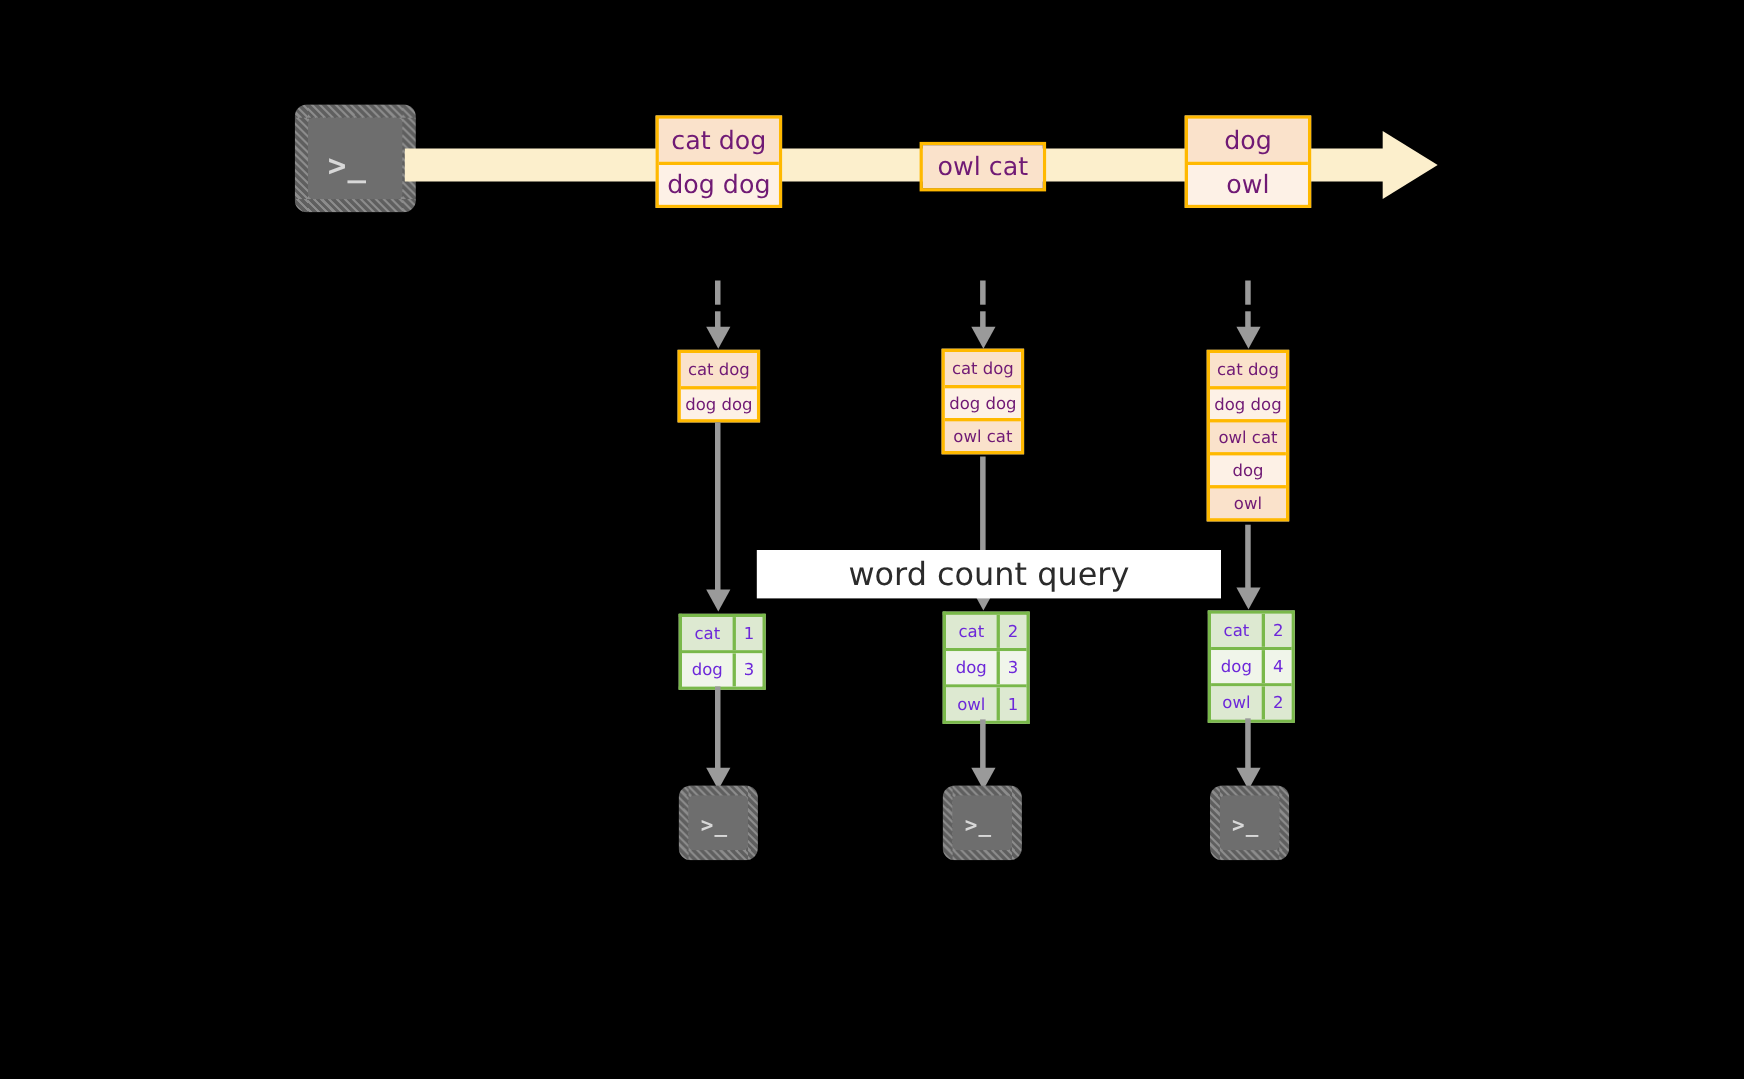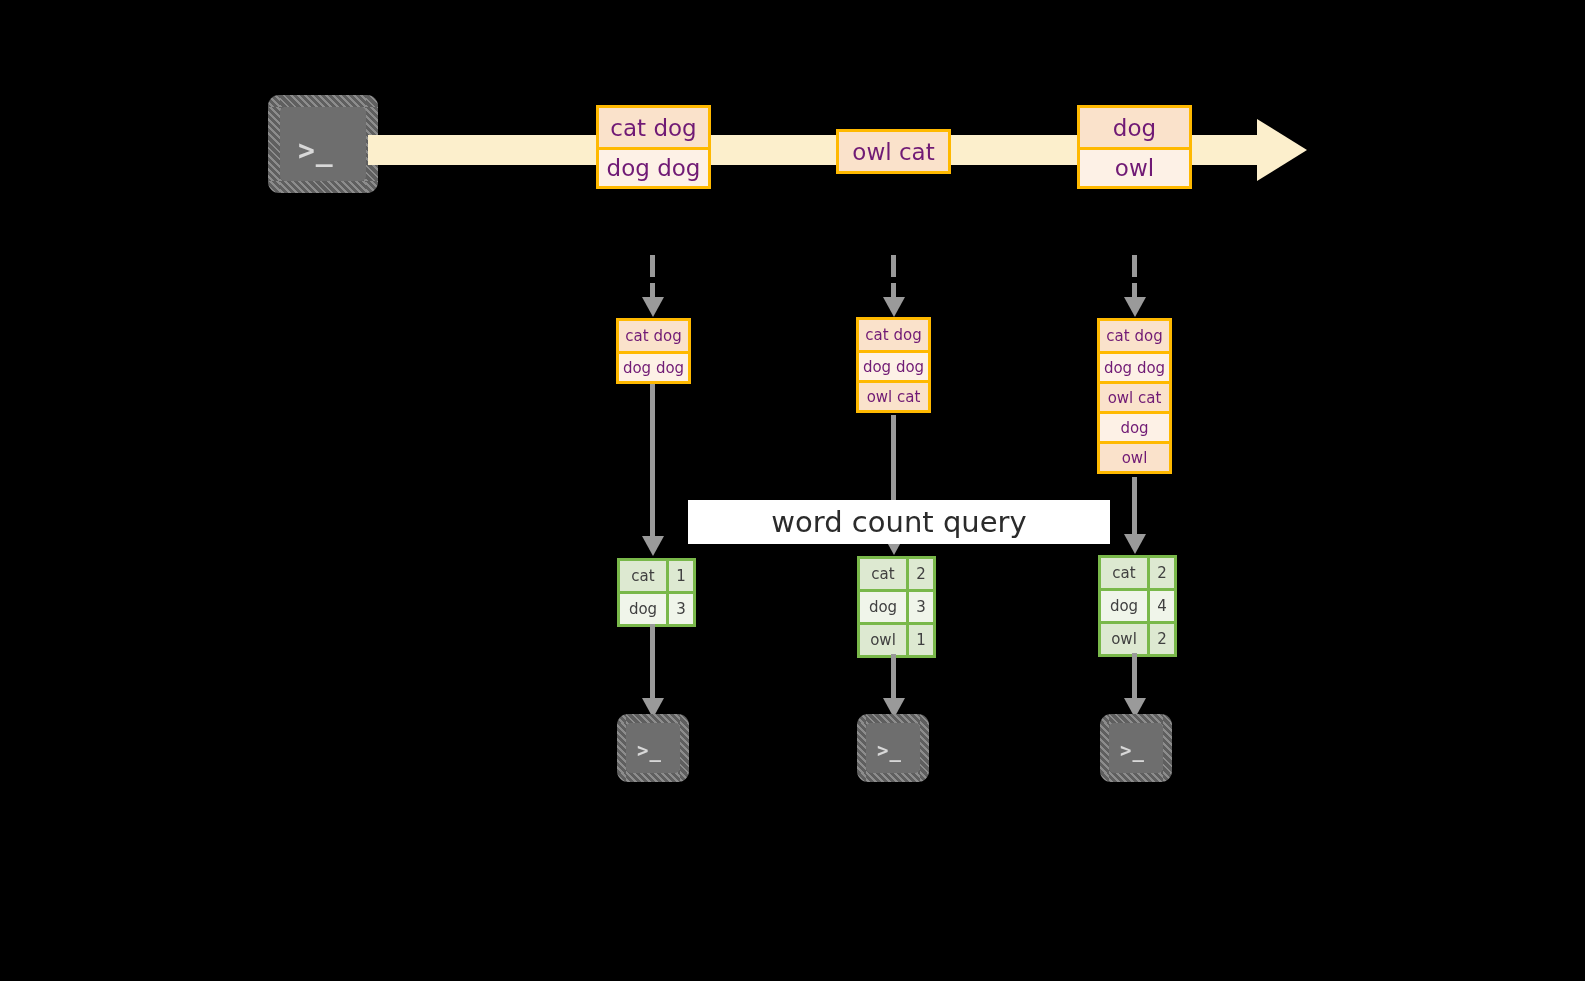--- a/index.html
+++ b/index.html
@@ -103,21 +103,21 @@
   .result-row {
     display: flex;
     height: 30px;
   }
   .result-row + .result-row { border-top: 3px solid #79b84a; }
   .result-cell {
     box-sizing: border-box;
     display: flex;
     align-items: center;
     justify-content: center;
-    color: #404040;
+    color: #6d28d9;
     font-size: 15px;
     white-space: nowrap;
   }
   .result-cell.word { width: 46px; }
   .result-cell.count {
     width: 27px;
     border-left: 3px solid #79b84a;
   }
   .result-row.shade-dark  .result-cell { background: #dde9d1; }
   .result-row.shade-light .result-cell { background: #f0f5ea; }

